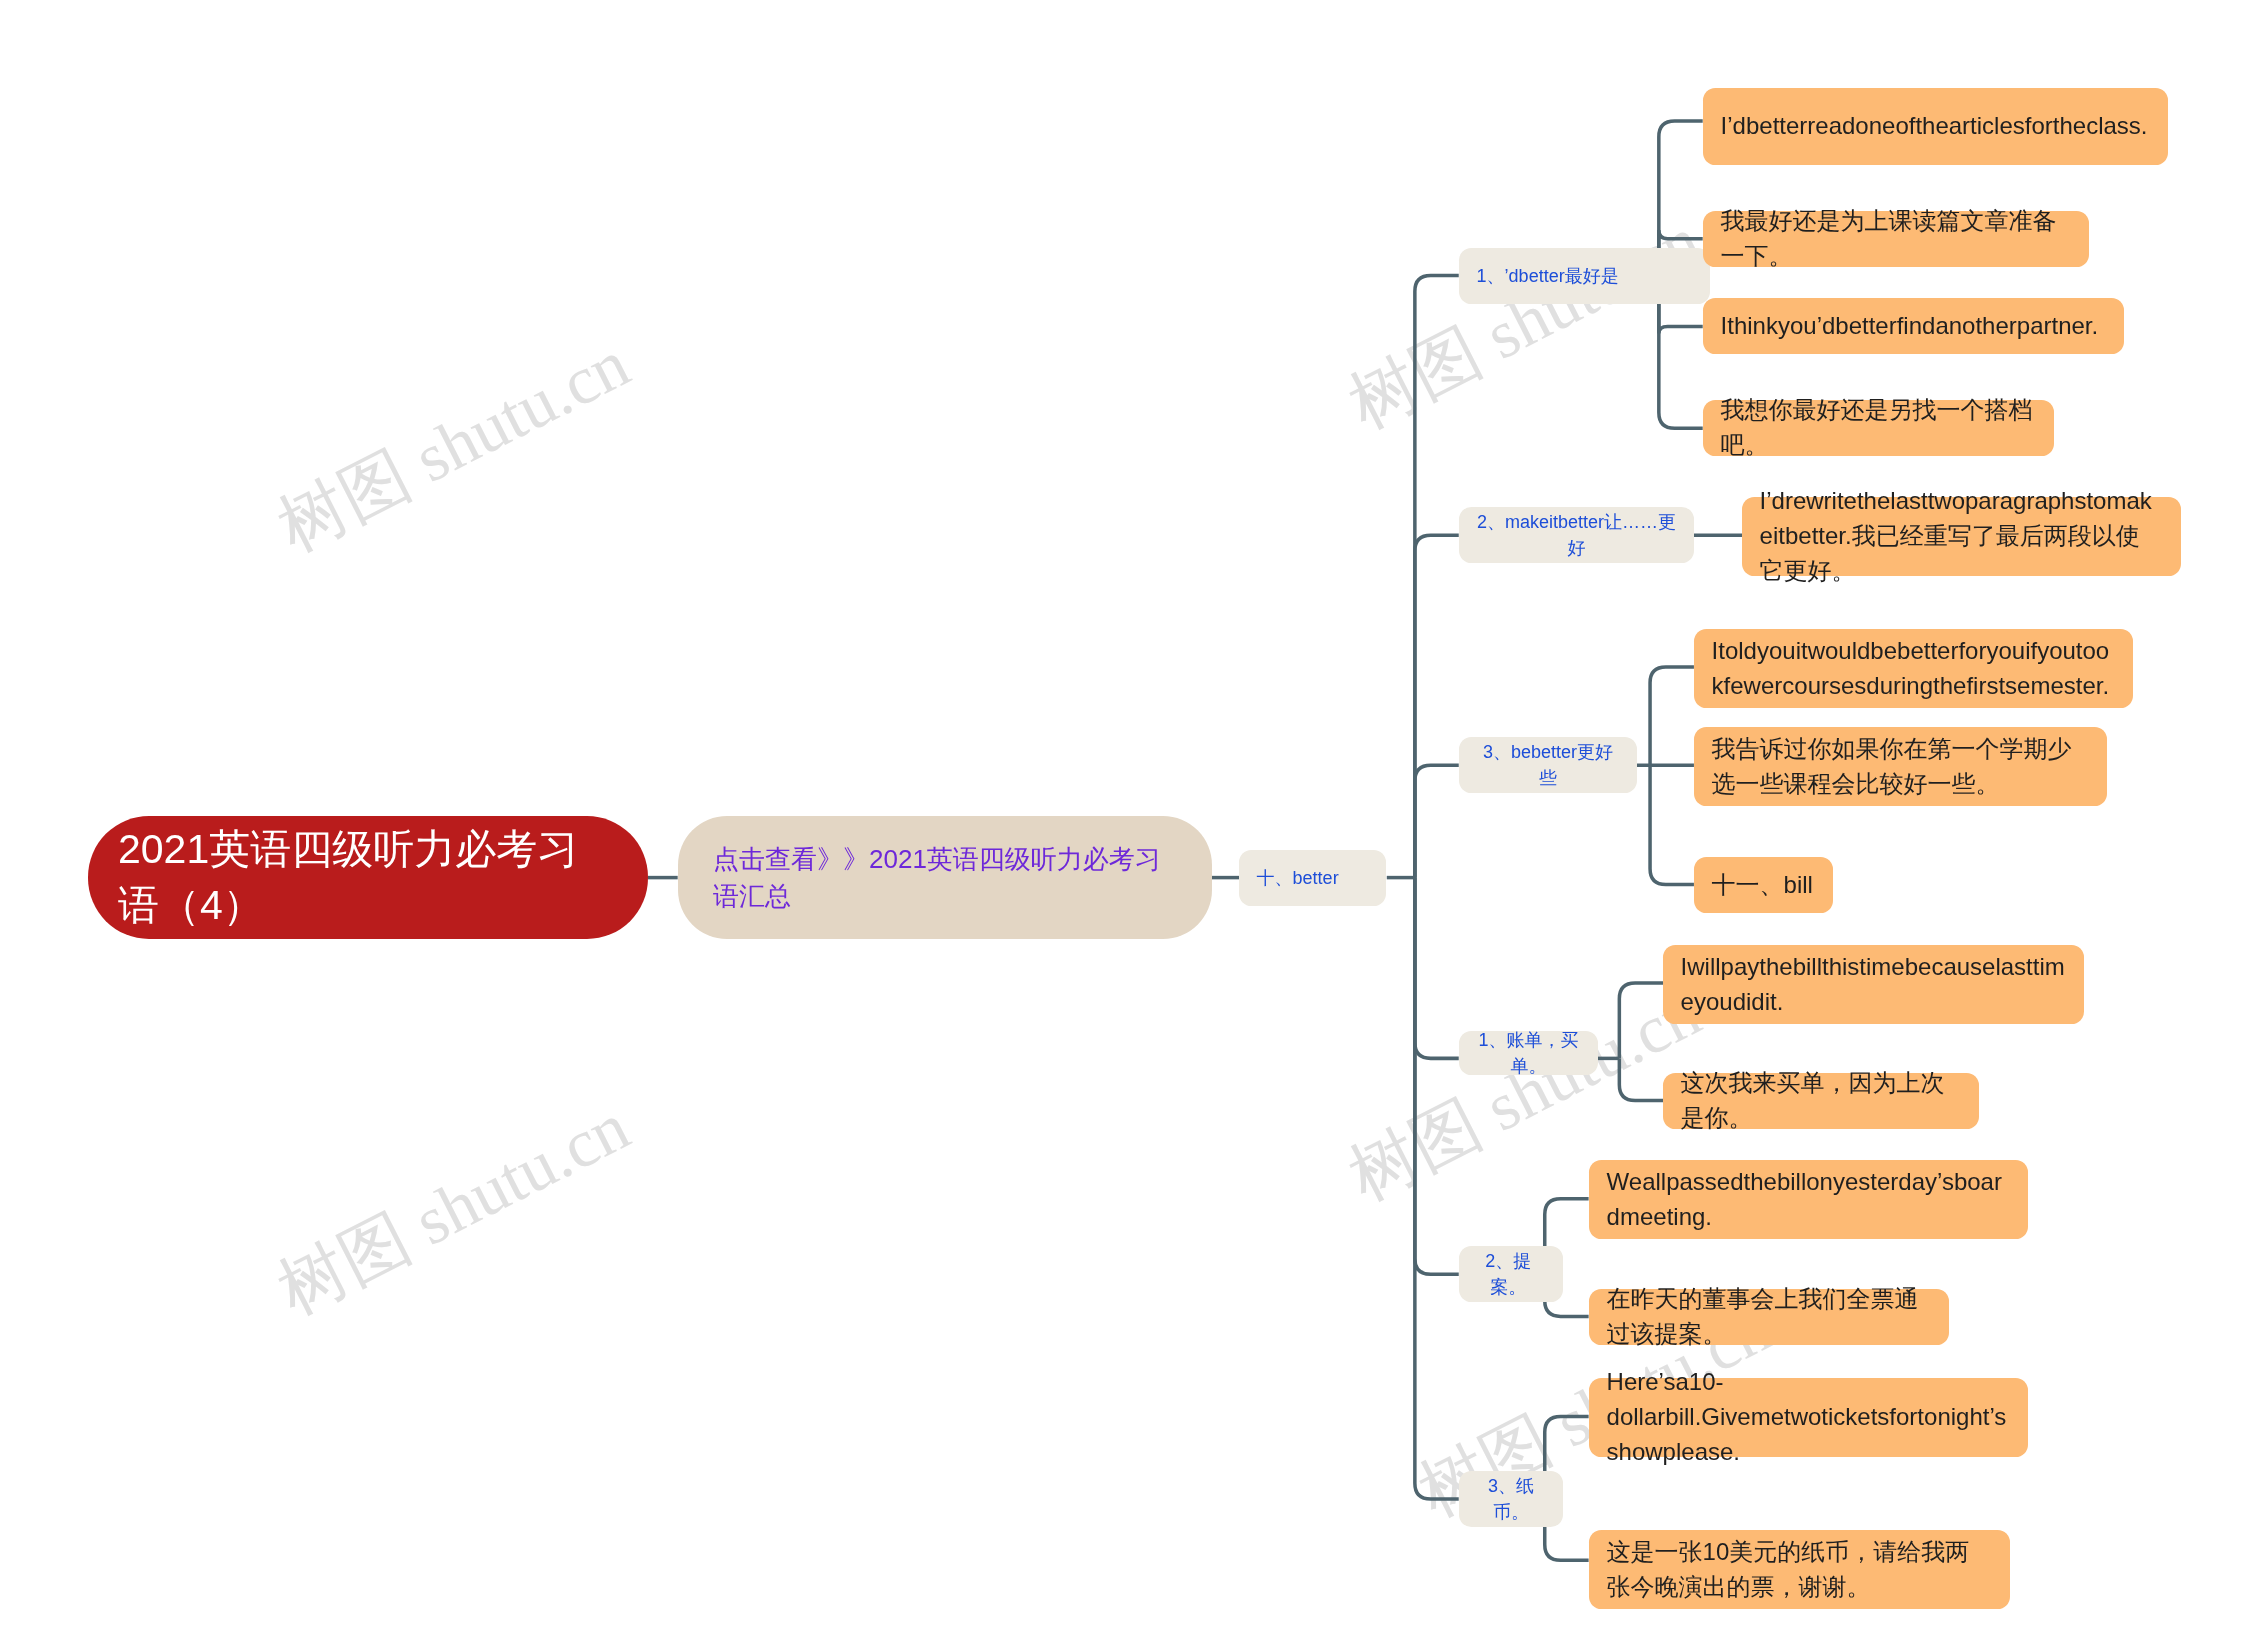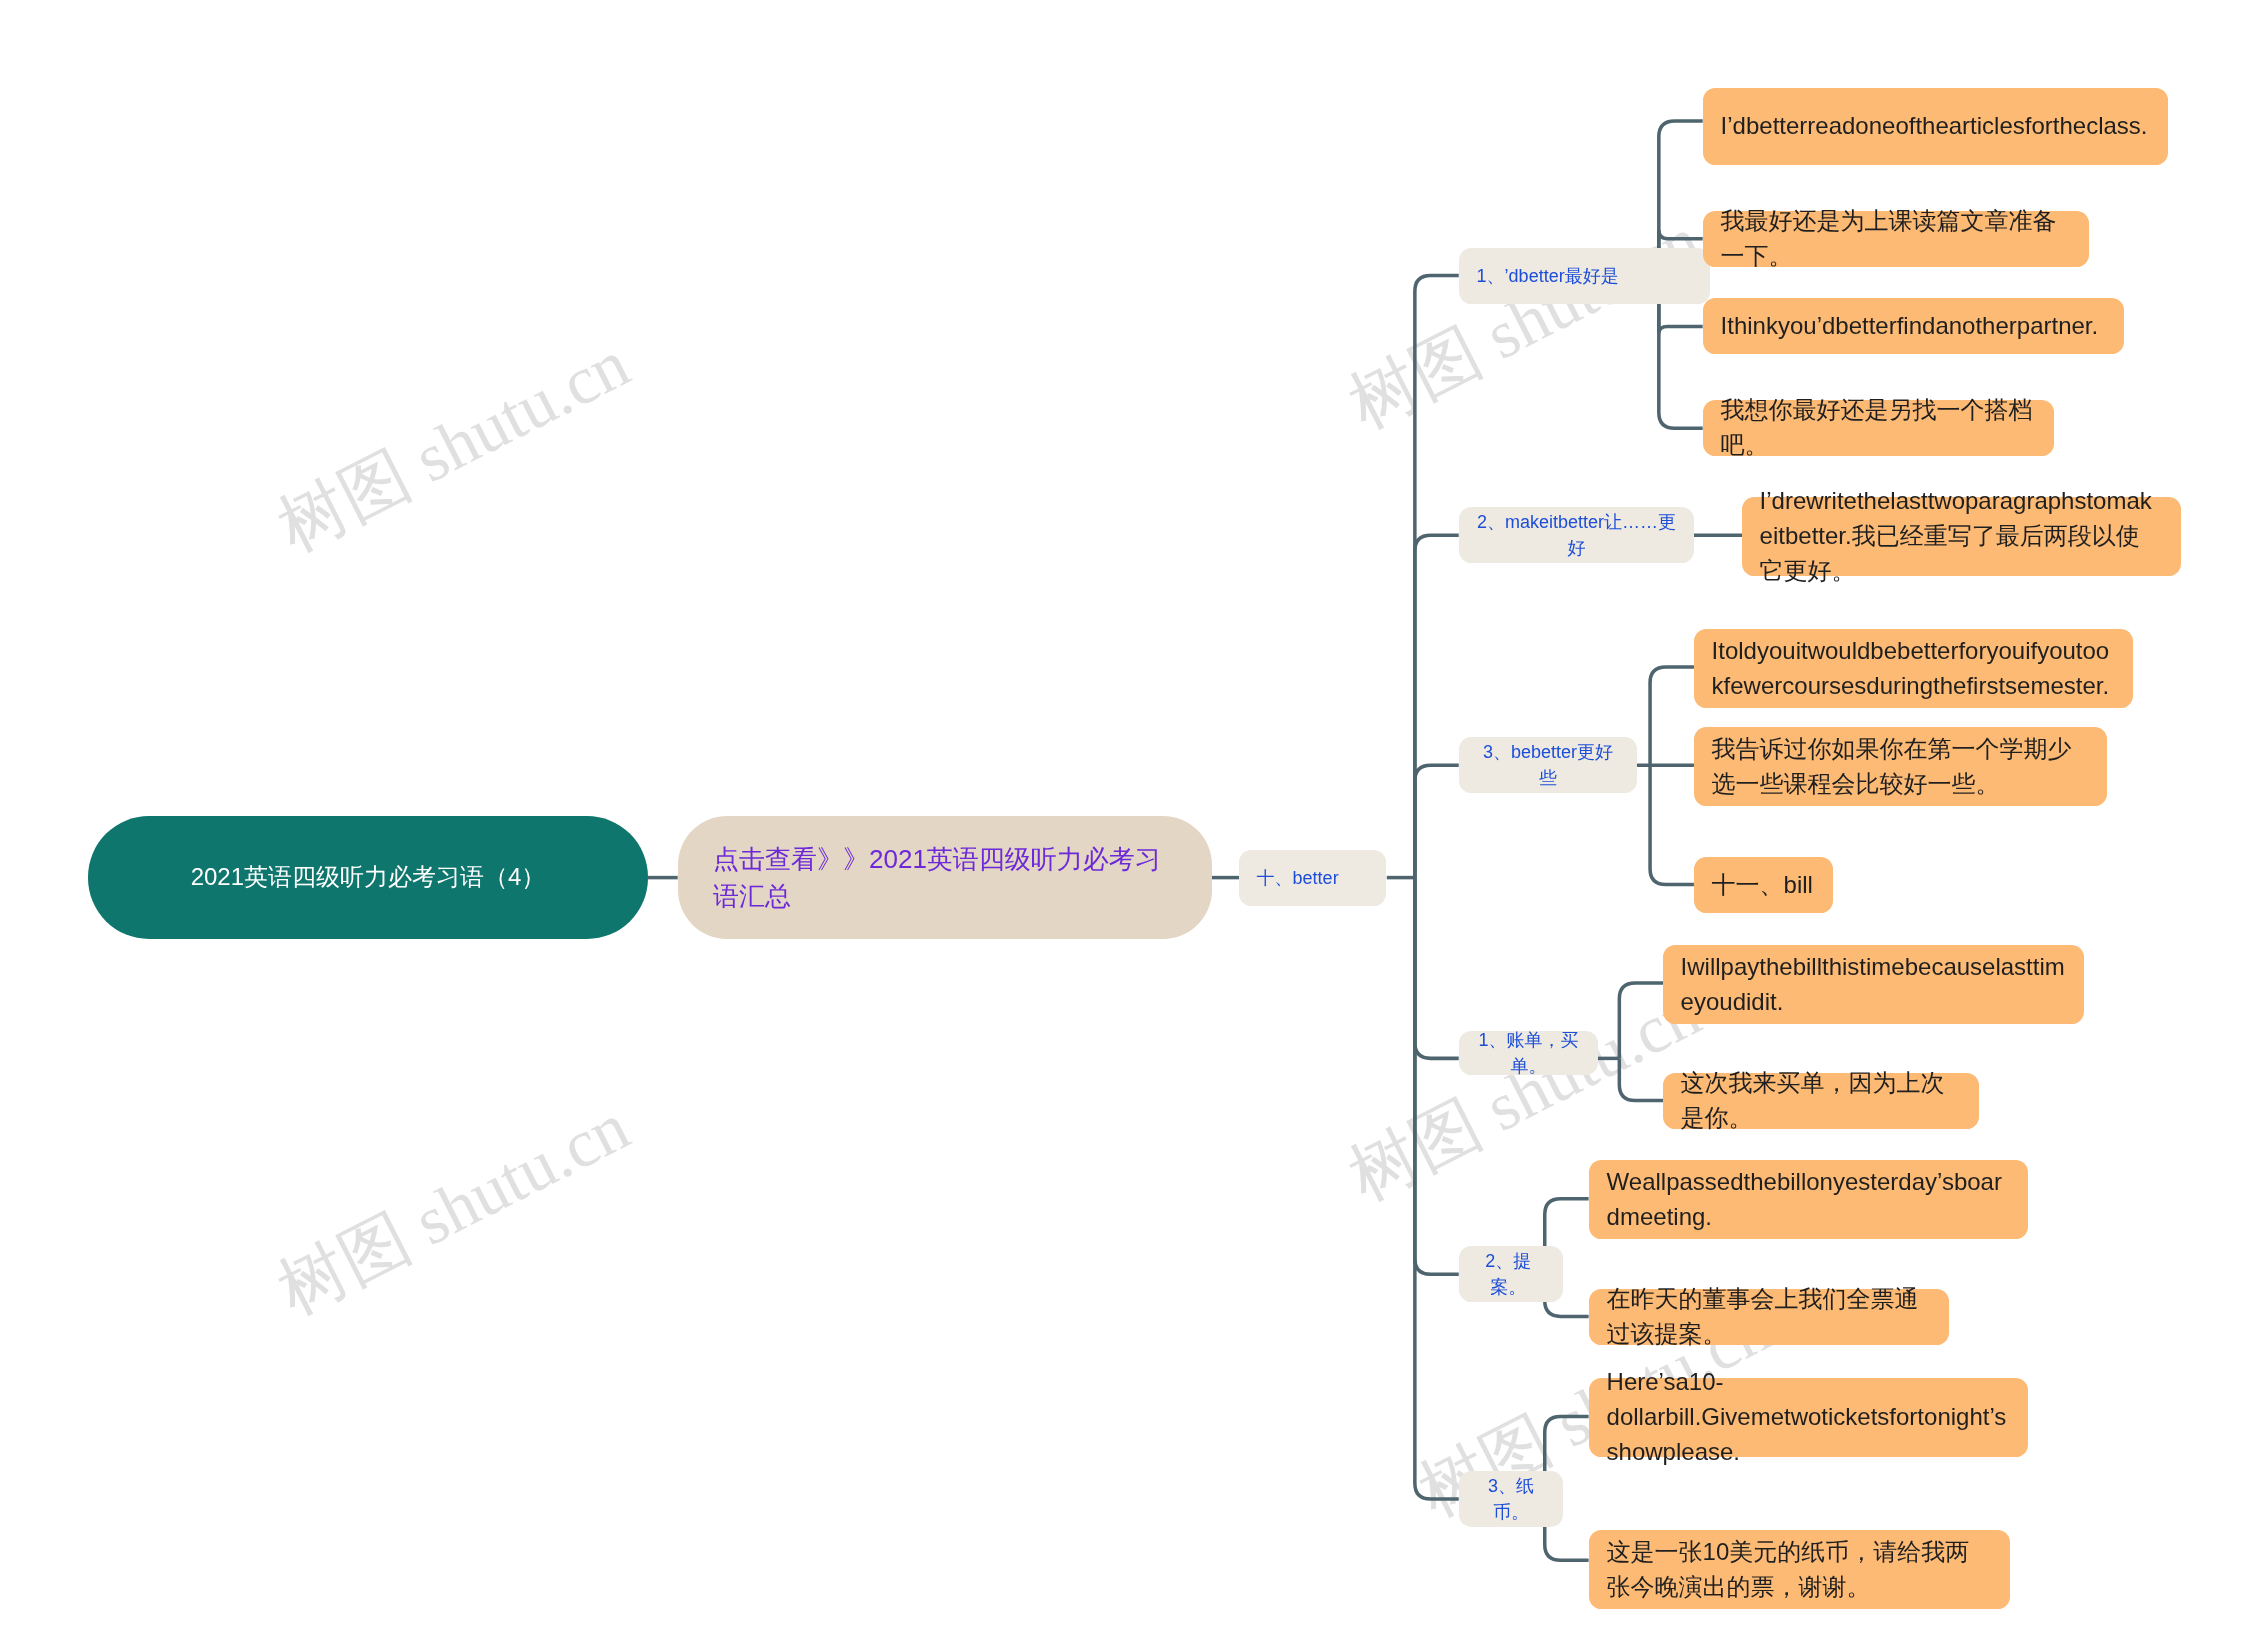--- a/index.html
+++ b/index.html
@@ -48,26 +48,26 @@
     position: absolute;
     z-index: 2;
     display: flex;
     align-items: center;
     justify-content: flex-start;
     white-space: pre-wrap;
     word-break: break-word;
   }
 
   .root {
-    background: #0f766e;
+    background: #b91c1c;
     color: #ffffff;
     border-radius: 61px;
-    font-size: 24px;
+    font-size: 41px;
     line-height: 1.35;
-    text-align: right;
+    text-align: left;
     justify-content: center;
     padding: 16px 30px;
   }
 
   .branch2 {
     background: #e3d6c4;
     color: #6d28d9;
     border-radius: 49px;
     font-size: 26px;
     line-height: 1.4;

